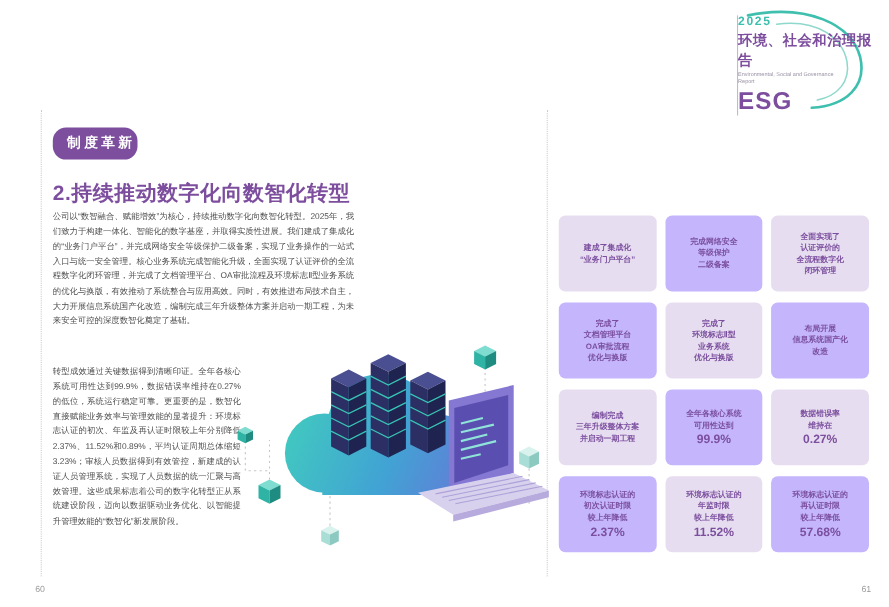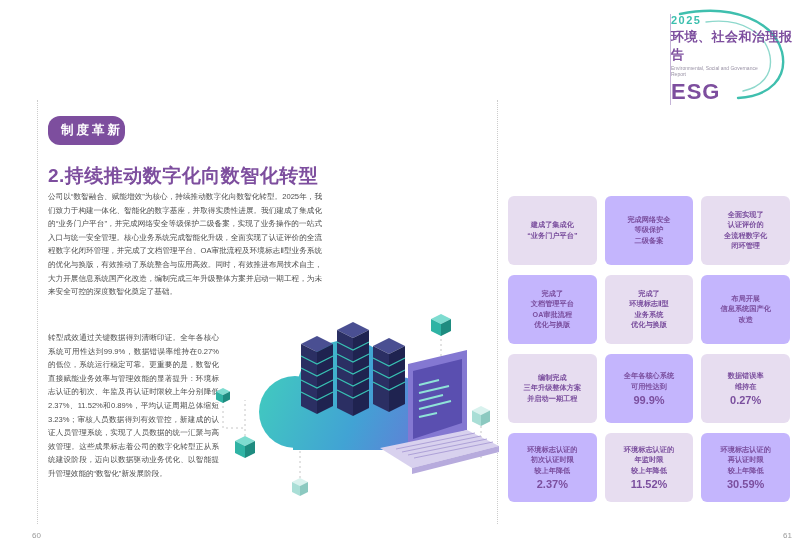--- a/index.html
+++ b/index.html
@@ -221,18 +221,18 @@
     <div class="card medium">
       <div class="card-line">环境标志认证的</div>
       <div class="card-line">年监时限</div>
       <div class="card-line">较上年降低</div>
       <div class="card-highlight">11.52%</div>
     </div>
     <div class="card light">
       <div class="card-line">环境标志认证的</div>
       <div class="card-line">再认证时限</div>
       <div class="card-line">较上年降低</div>
-      <div class="card-highlight">30.59%</div>
+      <div class="card-highlight">57.68%</div>
     </div>
   </div>
 
 <div class="page-num pn-left">60</div>
 <div class="page-num pn-right">61</div>
 
 </body></html>

